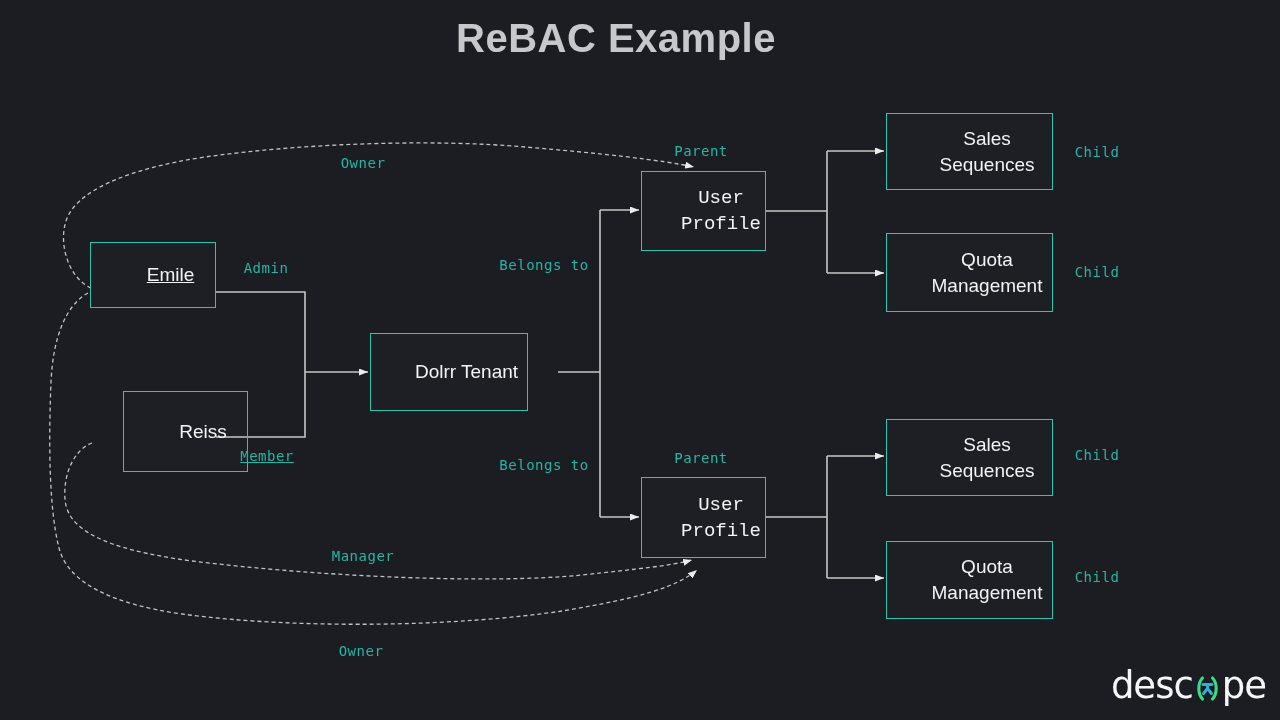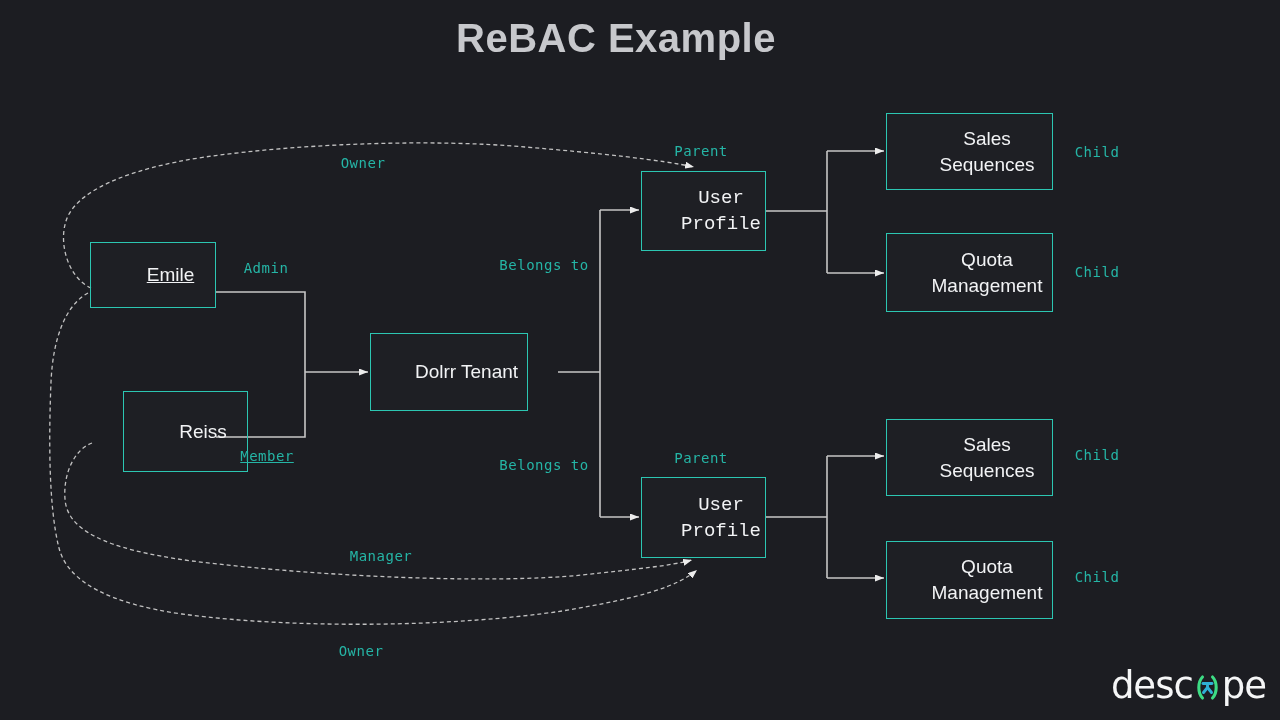--- a/index.html
+++ b/index.html
@@ -52,21 +52,21 @@
     transform:translate(-50%,-50%);
     font-family:"DejaVu Sans Mono",monospace;
     font-size:14px;
     letter-spacing:.5px;
     color:var(--label);
     white-space:nowrap;
   }
   .logo{
     position:absolute;
     right:14px;bottom:16px;
-    display:flex;align-items:center;
+    display:flex;align-items:flex-end;
     color:var(--logo-white);
     font-family:"DejaVu Sans",sans-serif;
     font-size:37px;line-height:37px;
   }
   .logo .thin{font-weight:400;letter-spacing:-1px;}
   .logo .bold{font-weight:400;letter-spacing:-1px;}
   .logo svg{margin:3px 1px 0 1px;display:block;}
 </style>
 </head>
 <body>
@@ -134,21 +134,21 @@
     <span class="lbl mid">Sales Sequences</span>
   </div>
 
   <div class="node" style="left:886px;top:541px;width:167px;height:78px;">
     <span class="lbl mid">Quota Management</span>
   </div>
 
   <div class="edge-label" style="left:363px;top:163px;">Owner</div>
   <div class="edge-label" style="left:266px;top:268px;">Admin</div>
   <div class="edge-label" style="left:267px;top:456px;text-decoration:underline;">Member</div>
-  <div class="edge-label" style="left:381px;top:556px;">Manager</div>
+  <div class="edge-label" style="left:363px;top:556px;">Manager</div>
   <div class="edge-label" style="left:361px;top:651px;">Owner</div>
   <div class="edge-label" style="left:544px;top:265px;">Belongs to</div>
   <div class="edge-label" style="left:544px;top:465px;">Belongs to</div>
   <div class="edge-label" style="left:701px;top:151px;">Parent</div>
   <div class="edge-label" style="left:701px;top:458px;">Parent</div>
   <div class="edge-label" style="left:1097px;top:152px;">Child</div>
   <div class="edge-label" style="left:1097px;top:272px;">Child</div>
   <div class="edge-label" style="left:1097px;top:455px;">Child</div>
   <div class="edge-label" style="left:1097px;top:577px;">Child</div>
 

